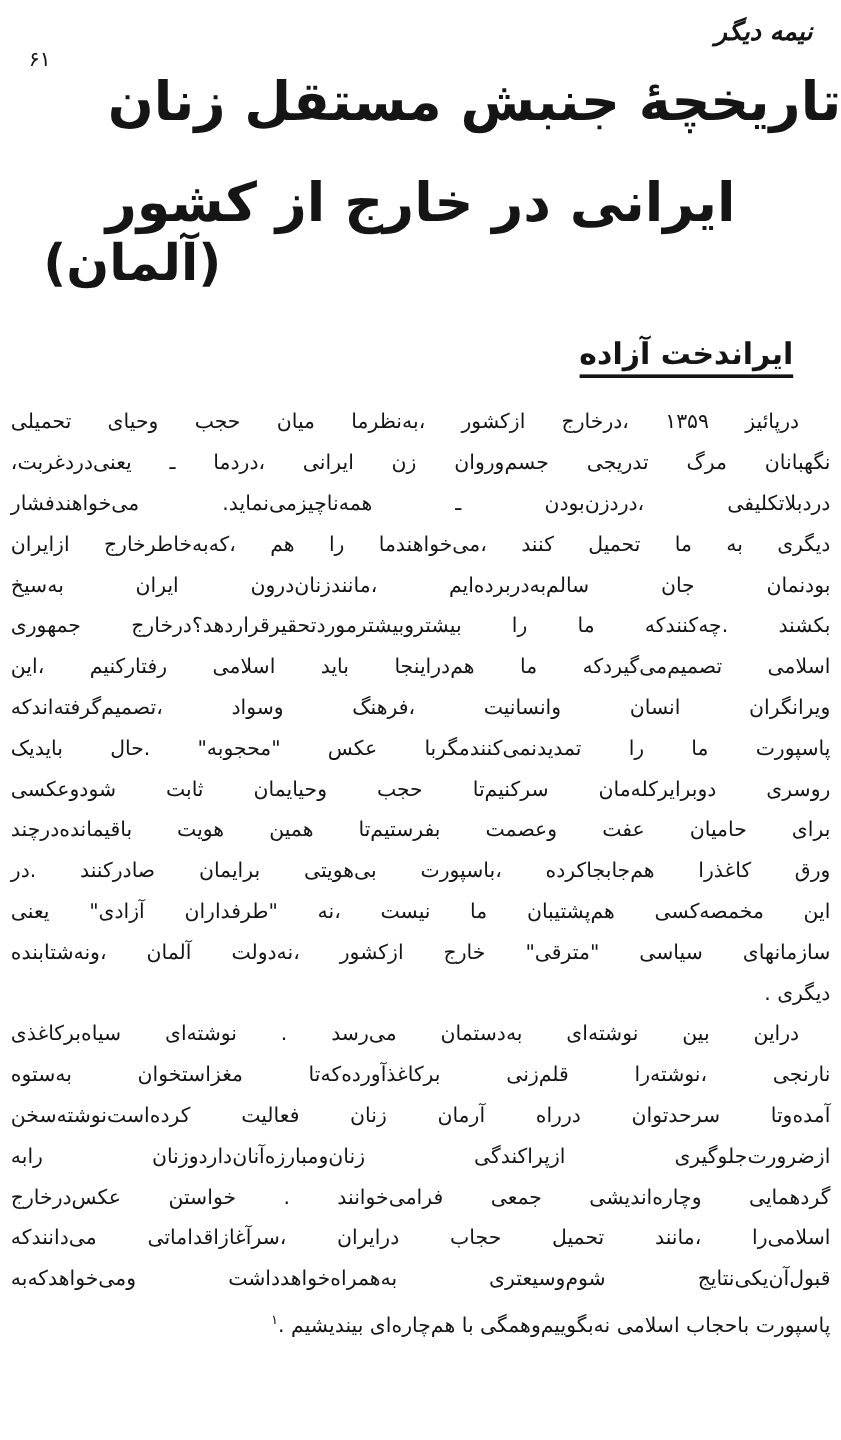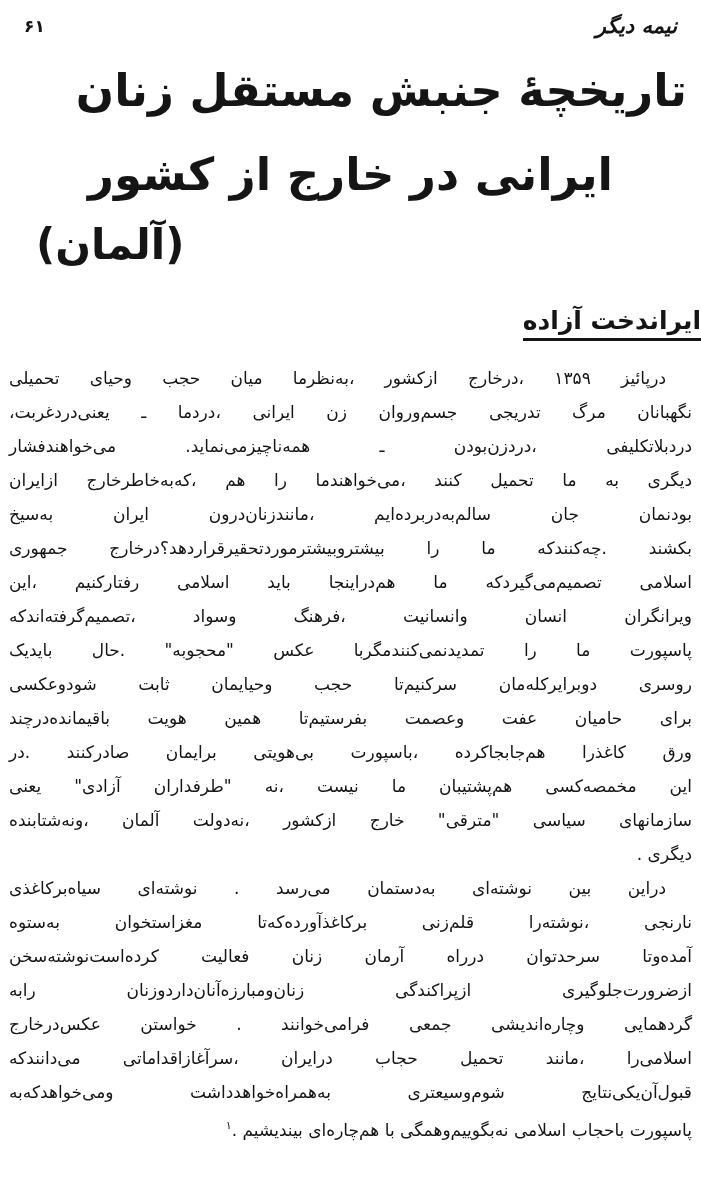--- a/index.html
+++ b/index.html
@@ -20,45 +20,44 @@
     padding:14px 24px 0 24px;
   }
   .journal-name {
     font-size:21px;
     font-weight:bold;
     font-style:italic;
     text-align:right;
   }
   .page-number {
     font-size:17px;
-    font-weight:bold;
-    margin-top:2px;
+    font-weight:normal;
+    margin-top:26px;
   }
   .title { font-weight:bold; line-height:1.12; }
   .title-line1 {
-    margin-top:28px;
     font-size:45px;
     text-align:right;
-    padding-right:14px;
+    padding-right:0;
   }
   .title-line2 {
     margin-top:34px;
     font-size:45px;
     text-align:center;
     padding-left:0;
   }
   .title-line3 {
-    margin-top:20px;
     font-size:42px;
     text-align:left;
     padding-left:36px;
   }
   .author {
     margin-top:38px;
     text-align:right;
+    padding-right:40px;
     font-size:25px;
     font-weight:bold;
   }
   .author .underline {
     border-bottom:3px solid #151515;
     padding-bottom:3px;
   }
   .body-text {
     margin-top:26px;
     padding:0 9px;

